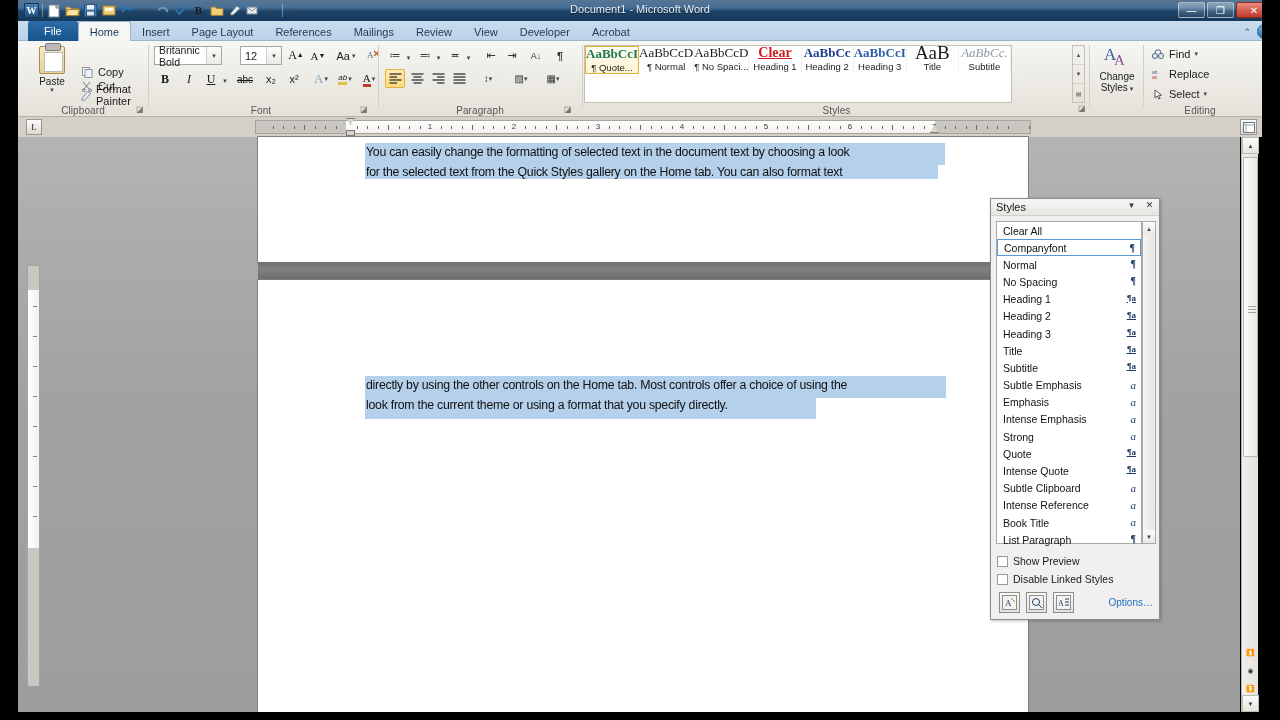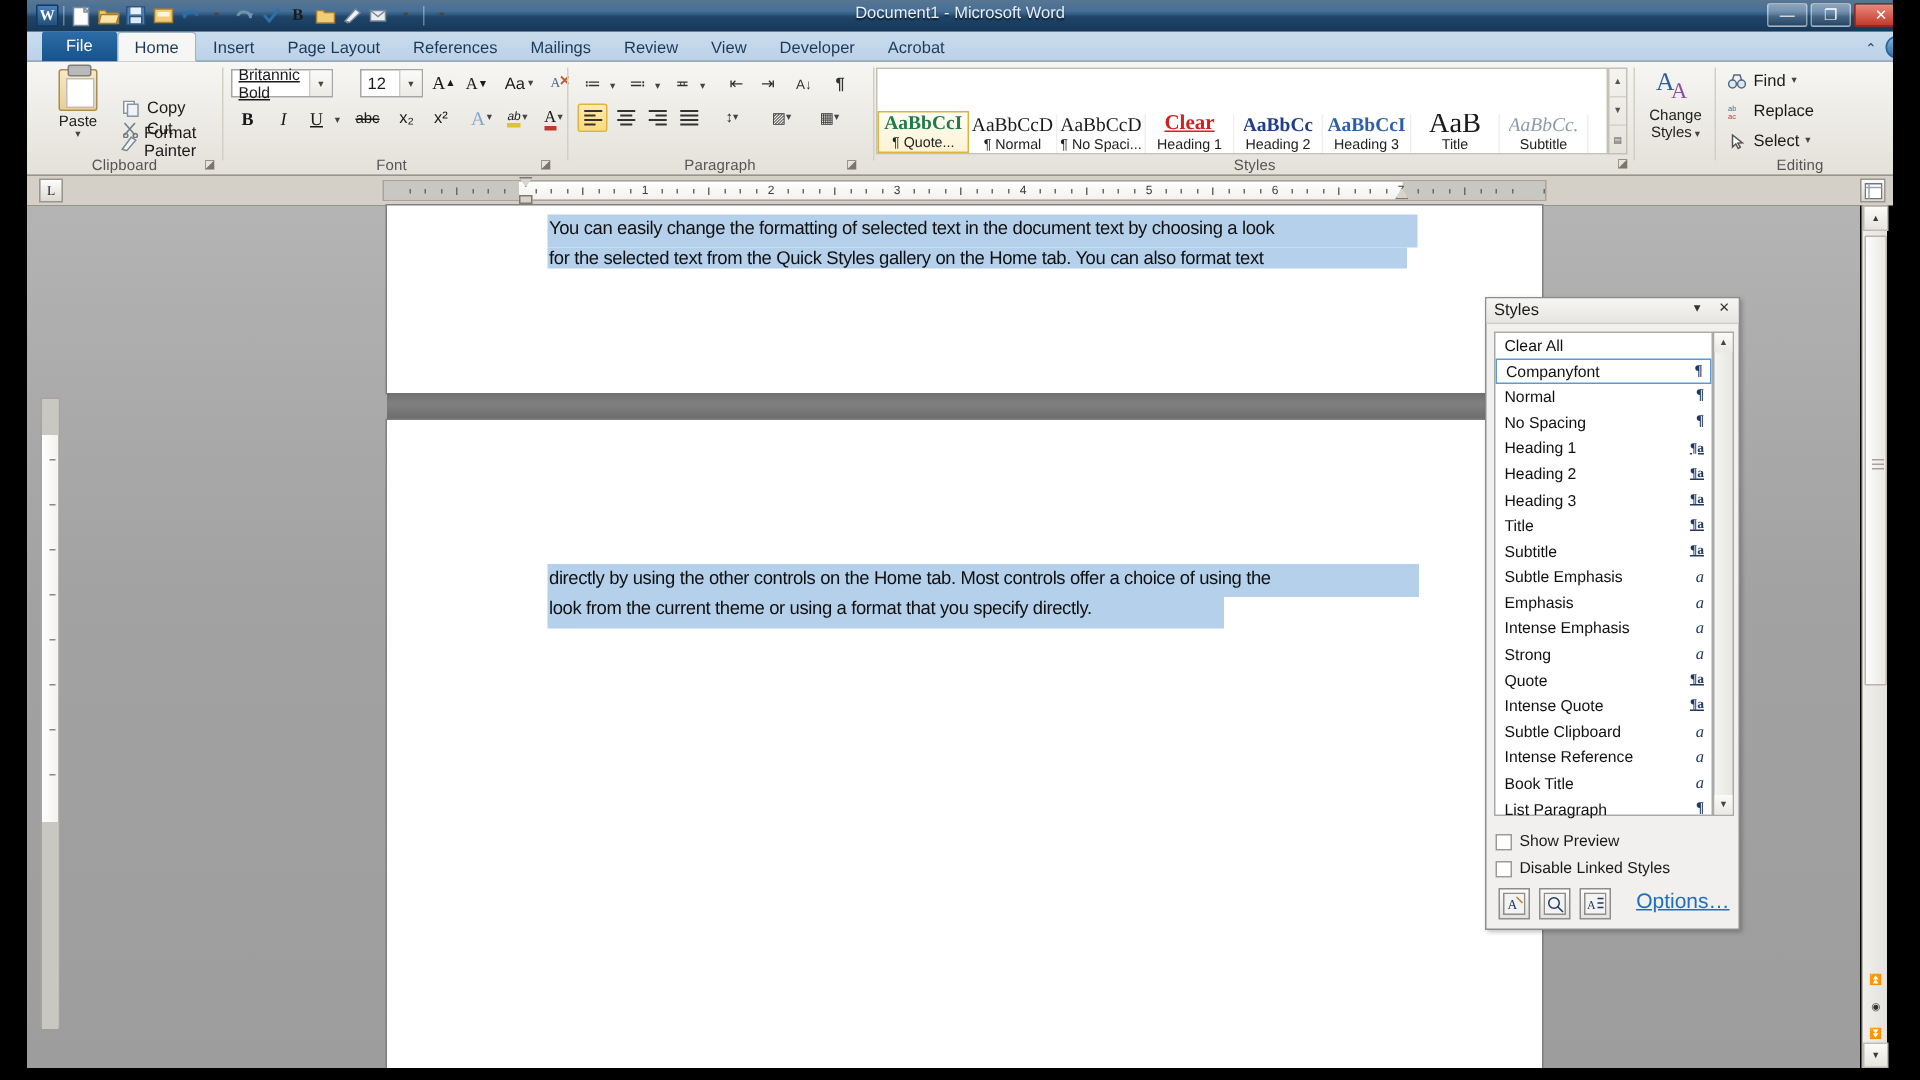--- a/index.html
+++ b/index.html
@@ -128,22 +128,22 @@
     font-size:12px; color:#1a1a1a;
   }
   .fbtn.sm{ font-size:11px;}
 
   
   .pbtn{ position:absolute; width:20px;height:19px; display:flex;align-items:center;justify-content:center; font-size:11px; color:#333;}
   .pbtn.active{ background:linear-gradient(to bottom,#ffeab0,#fdd978); border:1px solid #e0b33a; border-radius:2px;}
 
   
   .gallery{
-    position:absolute; left:584px; top:4px; width:488px; height:58px;
-    background:#fff; border:1px solid #c5c1b6; display:flex; align-items:flex-end;
+    position:absolute; left:584px; top:4px; width:428px; height:58px;
+    background:#fff; border:1px solid #c5c1b6; display:flex; align-items:flex-start;
   }
   .stylecell{
     width:59px; border-right:1px solid #efefef;
     display:flex; flex-direction:column; align-items:center; justify-content:center; gap:1px;
     background:#fff;
   }
   .stylecell.sel{ border:1px solid #e0b33a; background:linear-gradient(to bottom,#fffdf3,#fdf3d4); width:61px;}
   .sc-prev{ font-family:"Liberation Serif", serif; font-size:13px; line-height:14px; white-space:nowrap; overflow:hidden;}
   .sc-name{ font-size:9.5px; color:#222; white-space:nowrap; overflow:hidden; max-width:58px; text-align:center;}
   .gal-scroll{
@@ -266,21 +266,21 @@
   .sp-row.sel{ border:1px solid #5a9bd4; background:#fff; height:17px;}
   .sp-mark{ position:absolute; right:5px; top:2px; font-size:10px; color:#1f3864; font-weight:bold;
             font-family:"Liberation Serif",serif;}
   .sp-mark.la{ text-decoration:underline; font-size:9px;}
   .sp-mark.a{ font-style:italic; text-decoration:none; font-weight:normal; font-size:11px;}
   .sp-check{ position:absolute; left:6px; display:flex; align-items:center; gap:5px; font-size:10.5px;}
   .cbx{ width:11px;height:11px; background:#fff; border:1px solid #9a9a9a; display:inline-block;}
   .sp-btn{ position:absolute; width:21px; height:21px;
     background:linear-gradient(to bottom,#fbfbfa,#e3e2de); border:1px solid #8d8d8d;
     display:flex; align-items:center; justify-content:center; font-size:10px; color:#1f3864;}
-  .sp-opt{ position:absolute; right:6px; bottom:11px; font-size:14px; color:#1d6fbf;text-decoration:underline;}
+  .sp-opt{ position:absolute; right:6px; bottom:11px; font-size:10px; color:#1d6fbf;}
 </style>
 </head>
 <body>
 
 <div class="app">
 
   <div class="titlebar">
     <div class="glass"></div>
 
     <div class="qat">
@@ -420,21 +420,21 @@
             </svg>
         </span>
         <span>Format Painter</span>
       </div>
       <div class="glabel">Clipboard</div>
       <div class="dlg" style="right:2px;">◪</div>
     </div>
     <div class="grpdiv" style="left:148px;"></div>
 
     <div class="grp" style="left:150px; width:222px;">
-      <div class="fontbox" style="left:4px; top:5px; width:68px;text-decoration:underline;">
+      <div class="fontbox" style="left:4px; top:5px; width:68px;">
         <span style="font-size:10.5px;">Britannic Bold</span>
         <span class="fdrop">▾</span>
       </div>
       <div class="fontbox" style="left:90px; top:5px; width:42px;">
         <span>12</span>
         <span class="fdrop">▾</span>
       </div>
       <div class="fbtn" style="left:135px; top:4px; font-family:'Liberation Serif',serif;">
         <span>A</span>
           <sup style="font-size:7px;">▲</sup>

